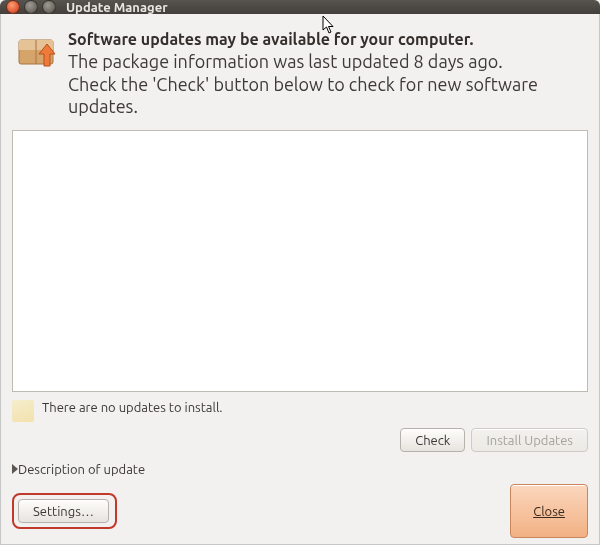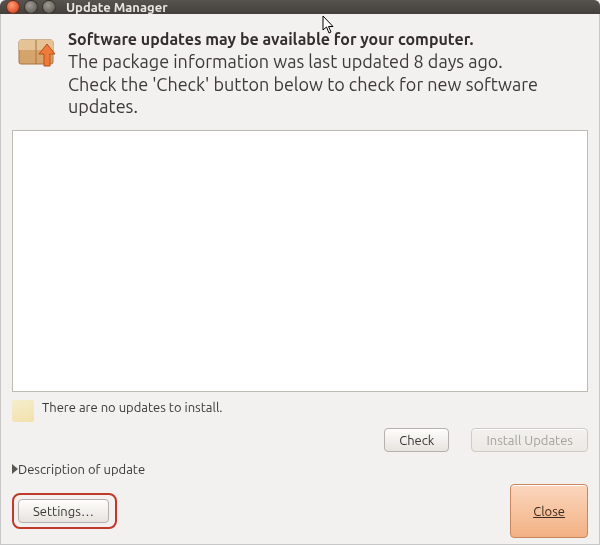--- a/index.html
+++ b/index.html
@@ -116,21 +116,21 @@
     background: linear-gradient(160deg, #f7e9b0, #f3d575);
     border-radius: 2px;
     opacity: 0.55;
     flex: none;
   }
   .status-text { flex: 1; color: #3c3935; }
 
   .action-row {
     display: flex;
     justify-content: flex-end;
-    gap: 22px;
+    gap: 6px;
     padding: 6px 0 0 0;
   }
 
   button.gtk {
     font-family: inherit;
     font-size: 13px;
     color: #3c3935;
     background: linear-gradient(to bottom, #fefdfb, #e7e4df);
     border: 1px solid #b6b1aa;
     border-radius: 4px;

